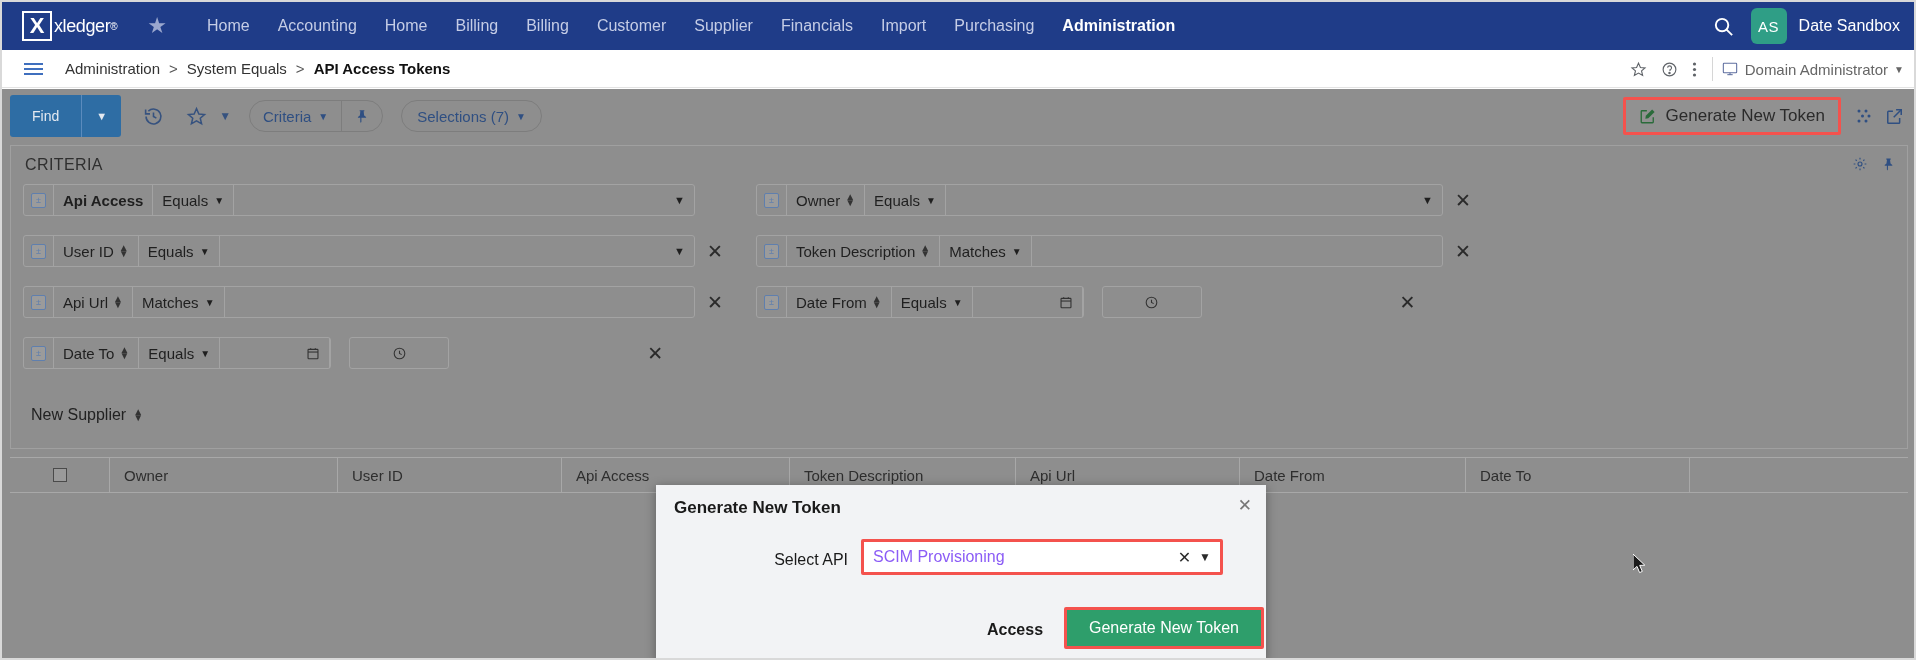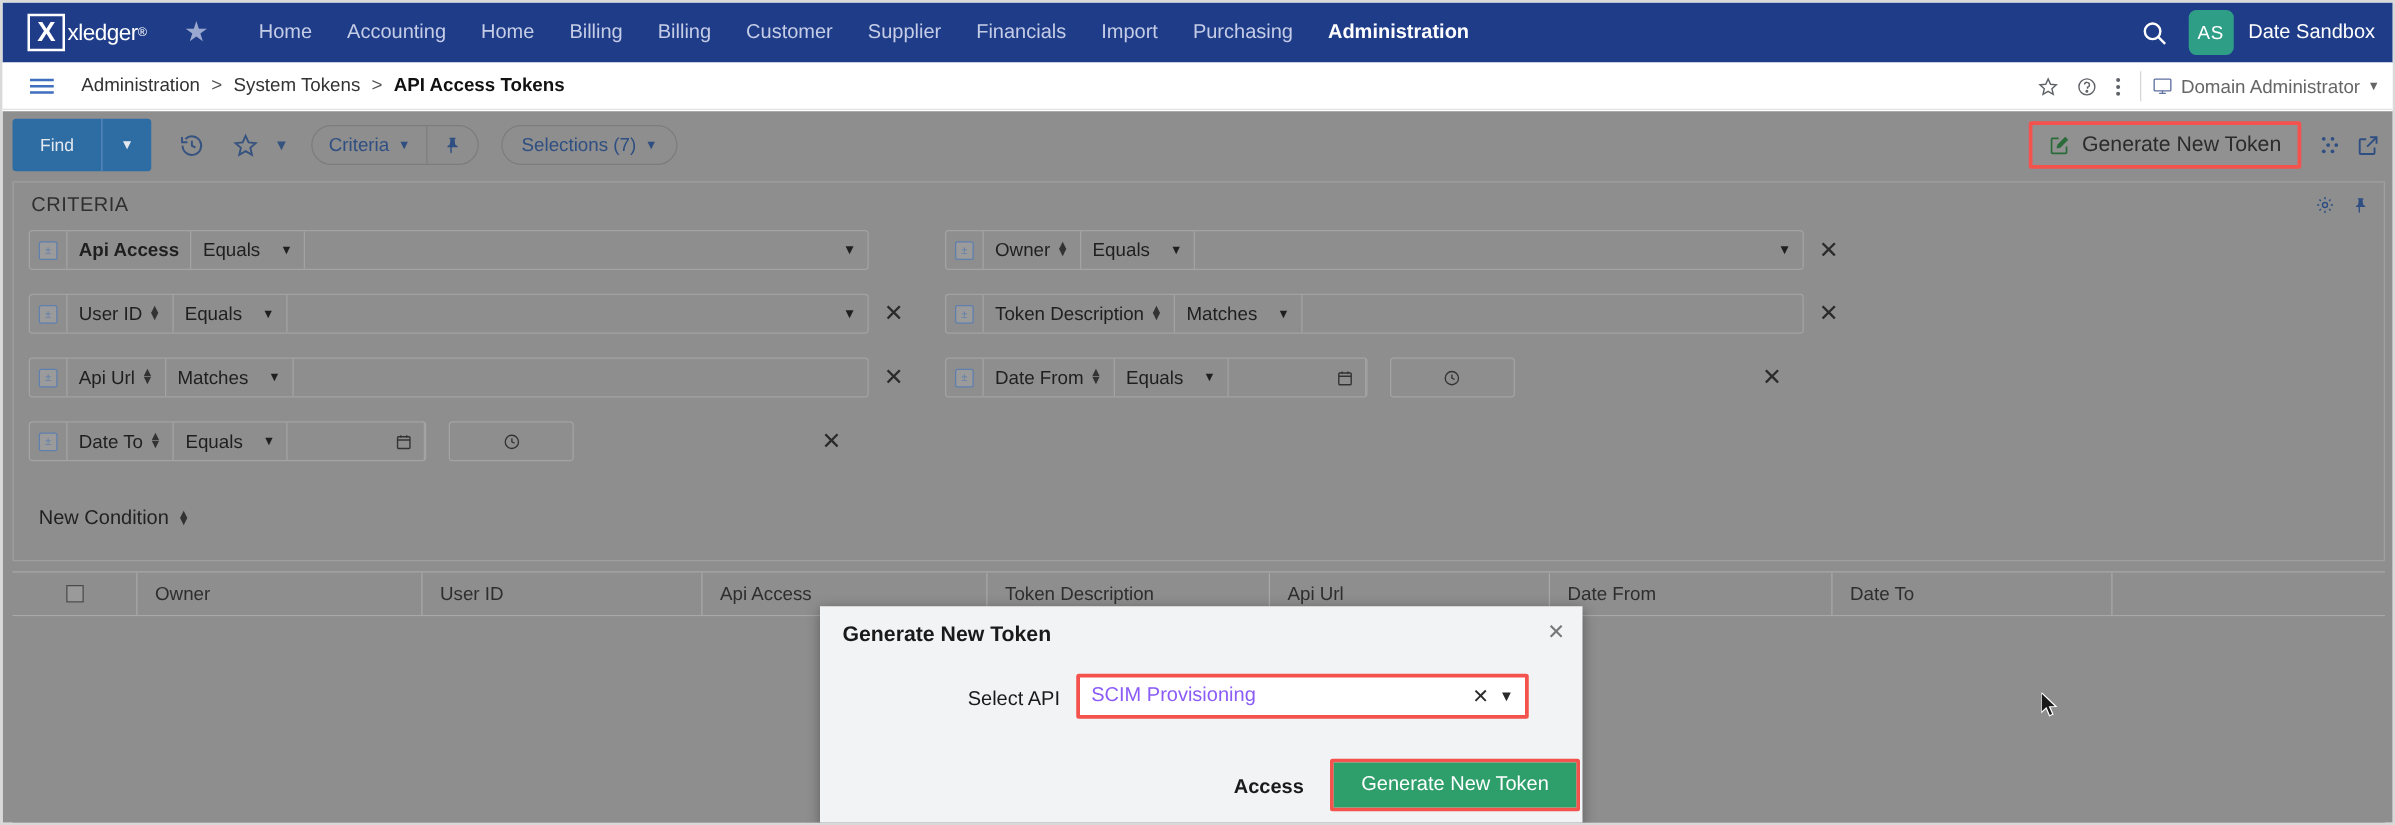--- a/index.html
+++ b/index.html
@@ -165,21 +165,21 @@
     color: #5f7fae; font-size: 9px; line-height: 13px; text-align:center;
     background: rgba(255,255,255,0.12);
   }
   .cond .fld {
     display:flex; align-items:center; gap: 5px;
     padding: 0 9px; font-size: 15px; color: #1f1f1f;
     border-right: 1px solid #a3a3a3; white-space: nowrap;
   }
   .cond .fld.bold { font-weight: bold; }
   .cond .op {
-    display:flex; align-items:center; gap: 16px;
+    display:flex; align-items:center; gap: 6px;
     padding: 0 9px; font-size: 15px; color: #1f1f1f;
     border-right: 1px solid #a3a3a3; white-space: nowrap;
   }
   .cond .val {
     display:flex; align-items:center; justify-content: flex-end;
     padding: 0 9px; font-size: 15px; color: #1f1f1f;
   }
   .cond .val.plain { border-right: none; }
   .cond .datebox {
     display:flex; align-items:center; justify-content: flex-end;
@@ -310,21 +310,21 @@
 
   <div class="crumbbar">
     <div class="hamburger">
         <i></i>
         <i></i>
         <i></i>
       </div>
     <div class="crumbs">
       <span>Administration</span>
       <span class="sep">&gt;</span>
-      <span>System Tokens</span>
+      <span>System Equals</span>
       <span class="sep">&gt;</span>
       <span class="cur">API Access Tokens</span>
     </div>
     <div class="crumb-right">
       <div class="ci">
         <svg width="17" height="17" viewBox="0 0 24 24" fill="none" stroke="#5f6368" stroke-width="1.6">
           <polygon points="12,3 14.7,9.1 21.2,9.7 16.3,14 17.8,20.4 12,17 6.2,20.4 7.7,14 2.8,9.7 9.3,9.1"></polygon>
         </svg>
       </div>
       <div class="ci">
@@ -606,21 +606,21 @@
         <div class="sep-box" style="width:100px; margin-left:18px;">
           <svg width="15" height="15" viewBox="0 0 24 24" fill="none" stroke="#333" stroke-width="1.7">
             <circle cx="12" cy="12" r="8.5"></circle>
               <polyline points="12,7.5 12,12 15.5,13.8"></polyline>
           </svg>
         </div>
         <div class="xbtn" style="margin-left:198px;">✕</div>
       </div>
 
       <div class="newcond">
-        <span>New Condition</span>
+        <span>New Supplier</span>
         <span class="spin">
             <span>▲</span>
             <span>▼</span>
           </span>
       </div>
     </div>
 
     <div class="tablehdr">
       <div class="th chkcol" style="width:100px;">
           <span class="thchk"></span>

